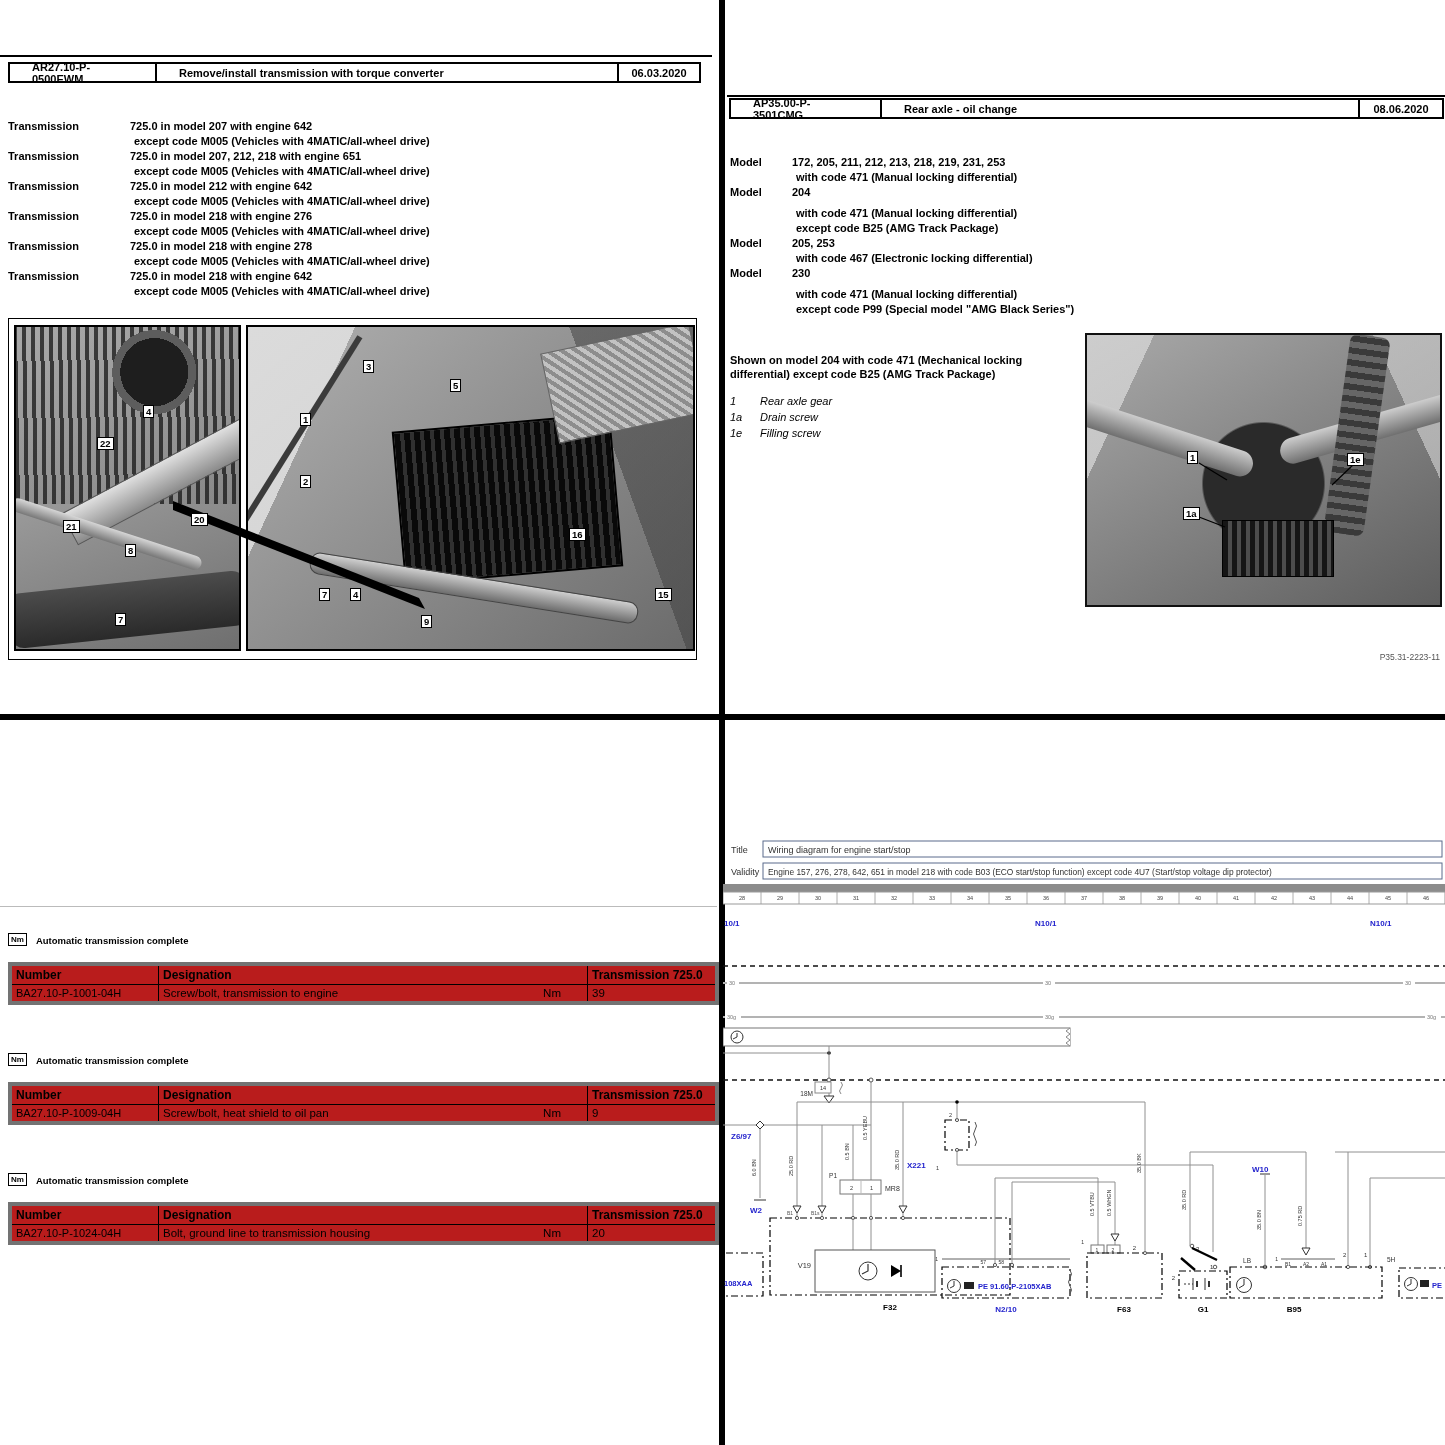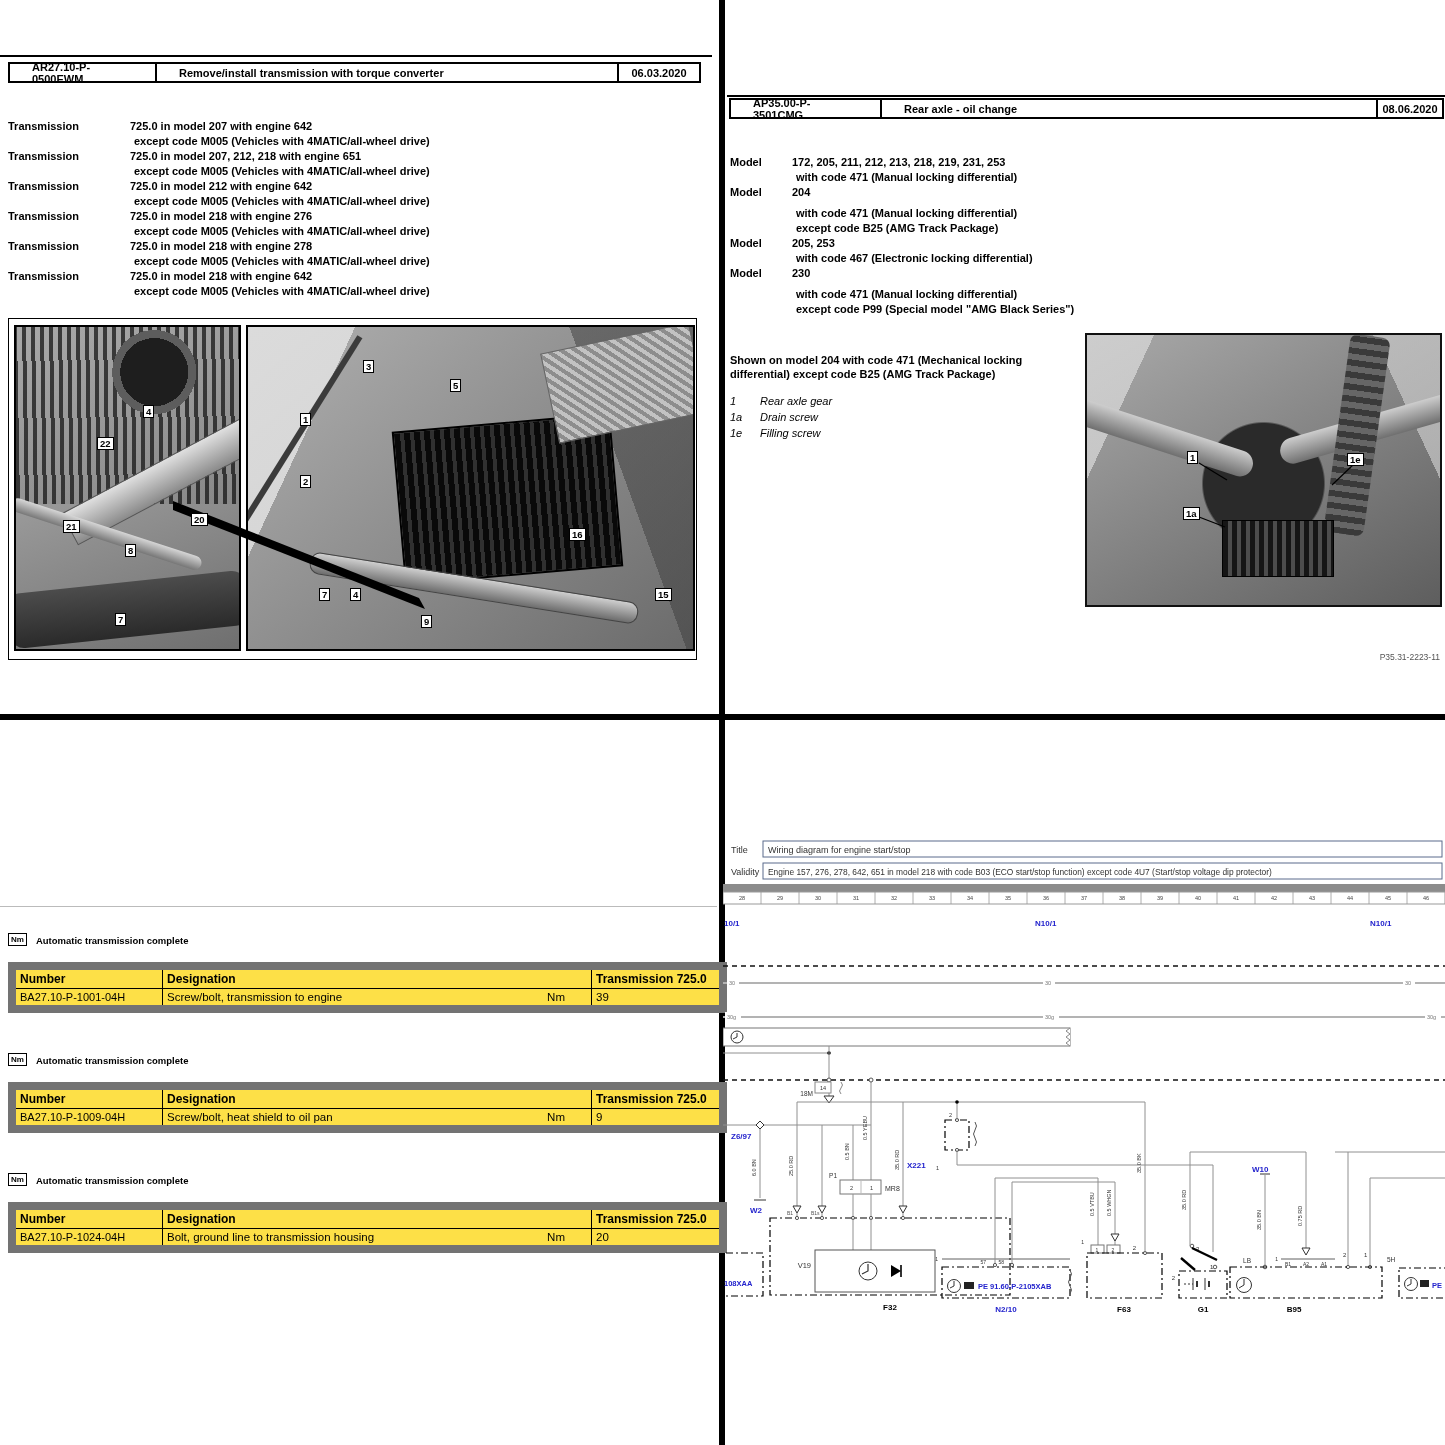--- a/index.html
+++ b/index.html
@@ -14,21 +14,21 @@
   .hdrtbl{display:flex;border:2px solid #000;background:#fff;font-weight:bold;font-size:11px;height:17px;align-items:center;}
   .hdrtbl .c{border-right:2px solid #000;height:100%;display:flex;align-items:center;padding:0 22px;box-sizing:border-box;}
   .hdrtbl .c:last-child{border-right:none;justify-content:center;}
   
   .phframe{border:1px solid #000;background:#fff;}
   .panel{position:absolute;border:2px solid #000;overflow:hidden;background:#999;}
   .co{position:absolute;background:#fff;border:1px solid #000;font-size:9.5px;font-weight:bold;line-height:11px;padding:0 2px;z-index:5;}
   
   .nmicon{display:inline-block;border:1px solid #000;font-size:8px;font-weight:bold;padding:0 2px;line-height:11px;vertical-align:2px;margin-right:9px;}
   .cap{font-size:9.5px;font-weight:bold;}
-  .ttable{border:8px solid #737373;background:#fde047;font-size:11.5px;}
+  .ttable{border:4px solid #737373;background:#b91c1c;font-size:11.5px;}
   .trow{display:flex;border-bottom:1.5px solid #000;}
   .trow:last-child{border-bottom:none;}
   .tcell{border-right:1.5px solid #000;box-sizing:border-box;padding:2px 4px;white-space:nowrap;overflow:hidden;}
   .tcell:last-child{border-right:none;}
   .th{font-weight:bold;font-size:12px;}
   .num{font-size:11px;}
   .des{display:flex;justify-content:space-between;}
   
   svg text{font-family:"Liberation Sans",sans-serif;}
   .w{stroke:#909090;stroke-width:1;fill:none;}
@@ -127,21 +127,21 @@
   <span class="co" style="left:560px;top:209px;">16</span>
   <span class="co" style="left:310px;top:269px;">7</span>
   <span class="co" style="left:341px;top:269px;">4</span>
   <span class="co" style="left:412px;top:296px;">9</span>
   <span class="co" style="left:646px;top:269px;">15</span>
 </div>
 
 <div class="abs hdrtbl" style="left:729px;top:98px;width:711px;">
   <div class="c" style="width:151px;">AP35.00-P-3501CMG</div>
   <div class="c" style="flex:1;">Rear axle - oil change</div>
-  <div class="c" style="width:64px;border-radius:7px;">08.06.2020</div>
+  <div class="c" style="width:82px;border-radius:7px;">08.06.2020</div>
 </div>
 
 <div>
   <div class="abs doc" style="left:730px;top:156px;">Model</div>
   <div class="abs doc" style="left:792px;top:156px;">172, 205, 211, 212, 213, 218, 219, 231, 253</div>
   <div class="abs doc" style="left:796px;top:171px;">with code 471 (Manual locking differential)</div>
 
   <div class="abs doc" style="left:730px;top:186px;">Model</div>
   <div class="abs doc" style="left:792px;top:186px;">204</div>
   <div class="abs doc" style="left:796px;top:207px;">with code 471 (Manual locking differential)</div>

